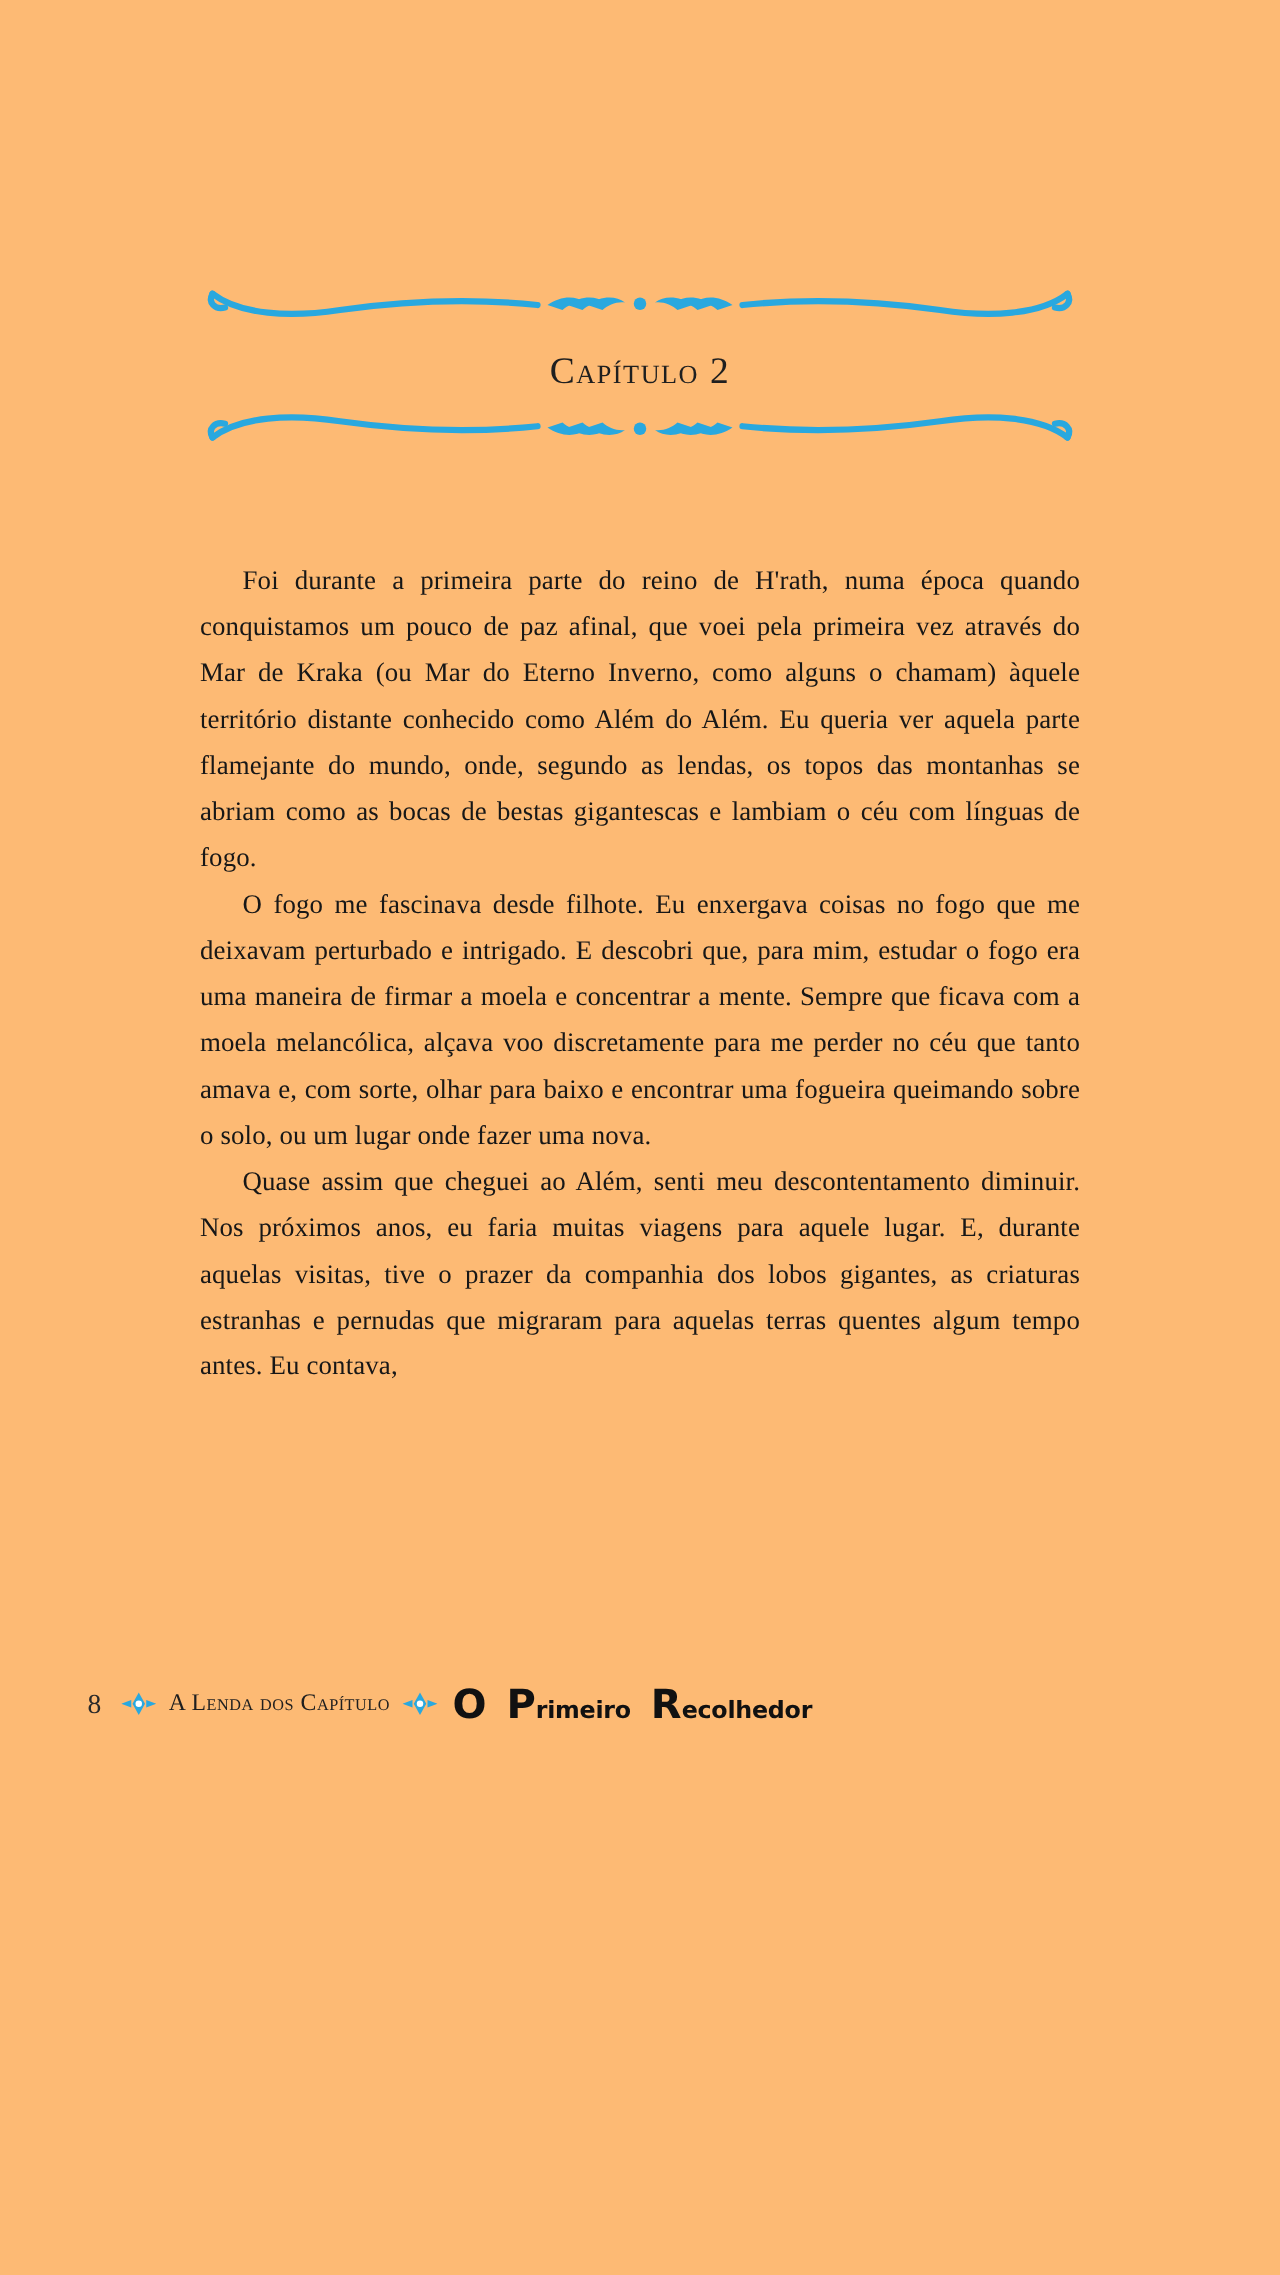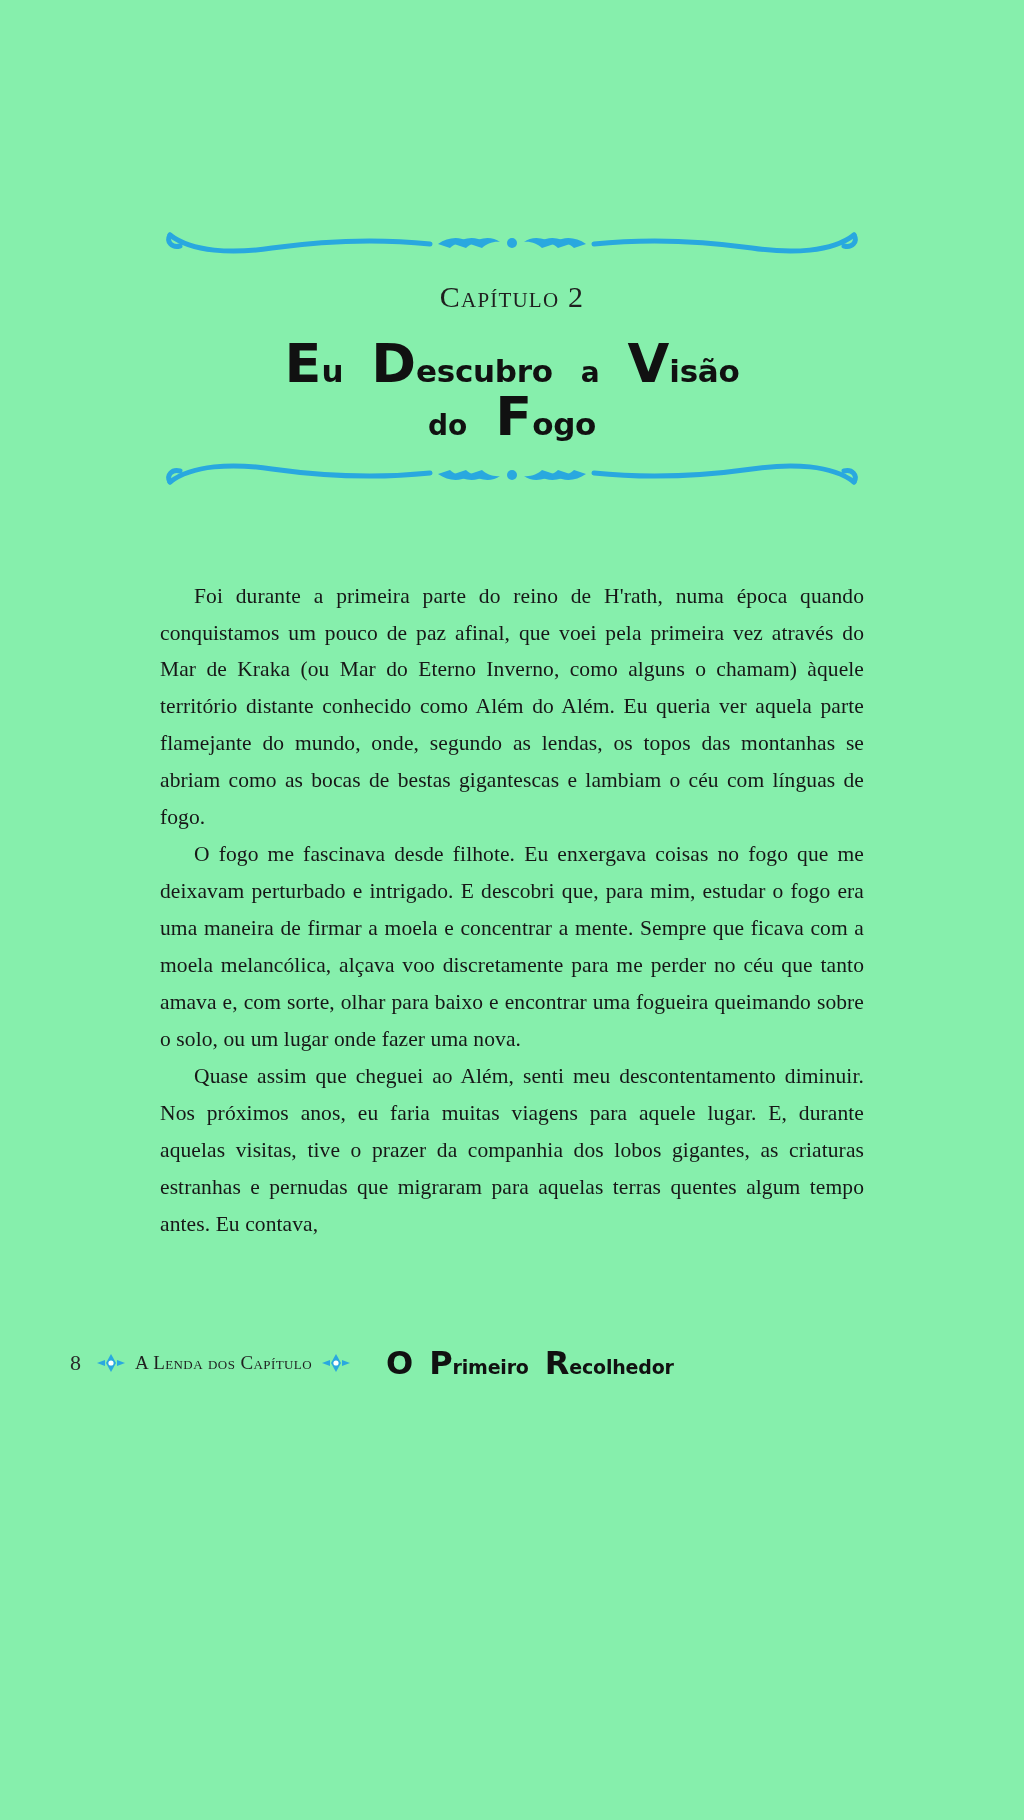--- a/index.html
+++ b/index.html
@@ -15,21 +15,21 @@
     position: relative;
     overflow: hidden;
   }
 
   .page {
     position: absolute;
     left: 0;
     top: 0;
     width: 1024px;
     height: 1820px;
-    background: #86efac;
+    background: #fdba74;
   }
 
   .content {
     position: absolute;
     left: 160px;
     top: 0;
     width: 704px;
   }
 
   
@@ -129,21 +129,21 @@
     font-variant: small-caps;
     font-size: 19px;
     letter-spacing: 0.4px;
     color: #1f1f1f;
     white-space: nowrap;
   }
   .book-title {
     font-family: "DejaVu Sans", sans-serif;
     font-weight: bold;
     color: #111111;
-    margin-left: 26px;
+    margin-left: 2px;
     white-space: nowrap;
   }
   .book-title .cap {
     font-size: 32px;
   }
   .book-title .rest {
     font-size: 19px;
     letter-spacing: -0.2px;
   }
   .book-title .word {
@@ -170,28 +170,20 @@
         <path d="M308 22 c10 -7 22 -8 30 -2 c-6 -1 -14 2 -18 6 z"></path>
         <path d="M424 22 c-10 -7 -22 -8 -30 -2 c6 -1 14 2 18 6 z"></path>
         <path d="M408 22 c-10 -7 -22 -8 -30 -2 c6 -1 14 2 18 6 z"></path>
         <path d="M392 22 c-10 -7 -22 -8 -30 -2 c6 -1 14 2 18 6 z"></path>
         <circle cx="350" cy="21" r="5"></circle>
       </g>
     </svg>
 
     <div class="chapter-label">Capítulo 2</div>
 
-    <div class="chapter-title">
-      <span class="line">
-        <span class="word"><span class="cap">E</span><span class="rest">u</span></span><span class="word"><span class="cap">D</span><span class="rest">escubro</span></span><span class="word small-word">a</span><span class="word"><span class="cap">V</span><span class="rest">isão</span></span>
-      </span>
-      <span class="line">
-        <span class="word small-word">do</span><span class="word"><span class="cap">F</span><span class="rest">ogo</span></span>
-      </span>
-    </div>
 
     <svg class="ornament ornament-bottom" viewBox="0 0 700 46" preserveAspectRatio="xMidYMid meet">
       <g fill="none" stroke="#29a8df" stroke-width="5" stroke-linecap="round">
         <path d="M8 26 C30 9 70 7 110 13 C160 20 210 23 268 17"></path>
         <path d="M692 26 C670 9 630 7 590 13 C540 20 490 23 432 17"></path>
         <path d="M8 26 C4 19 10 13 18 15"></path>
         <path d="M692 26 C696 19 690 13 682 15"></path>
       </g>
       <g fill="#29a8df">
         <path d="M276 18 c10 7 22 8 30 2 c-6 1 -14 -2 -18 -6 z"></path>

